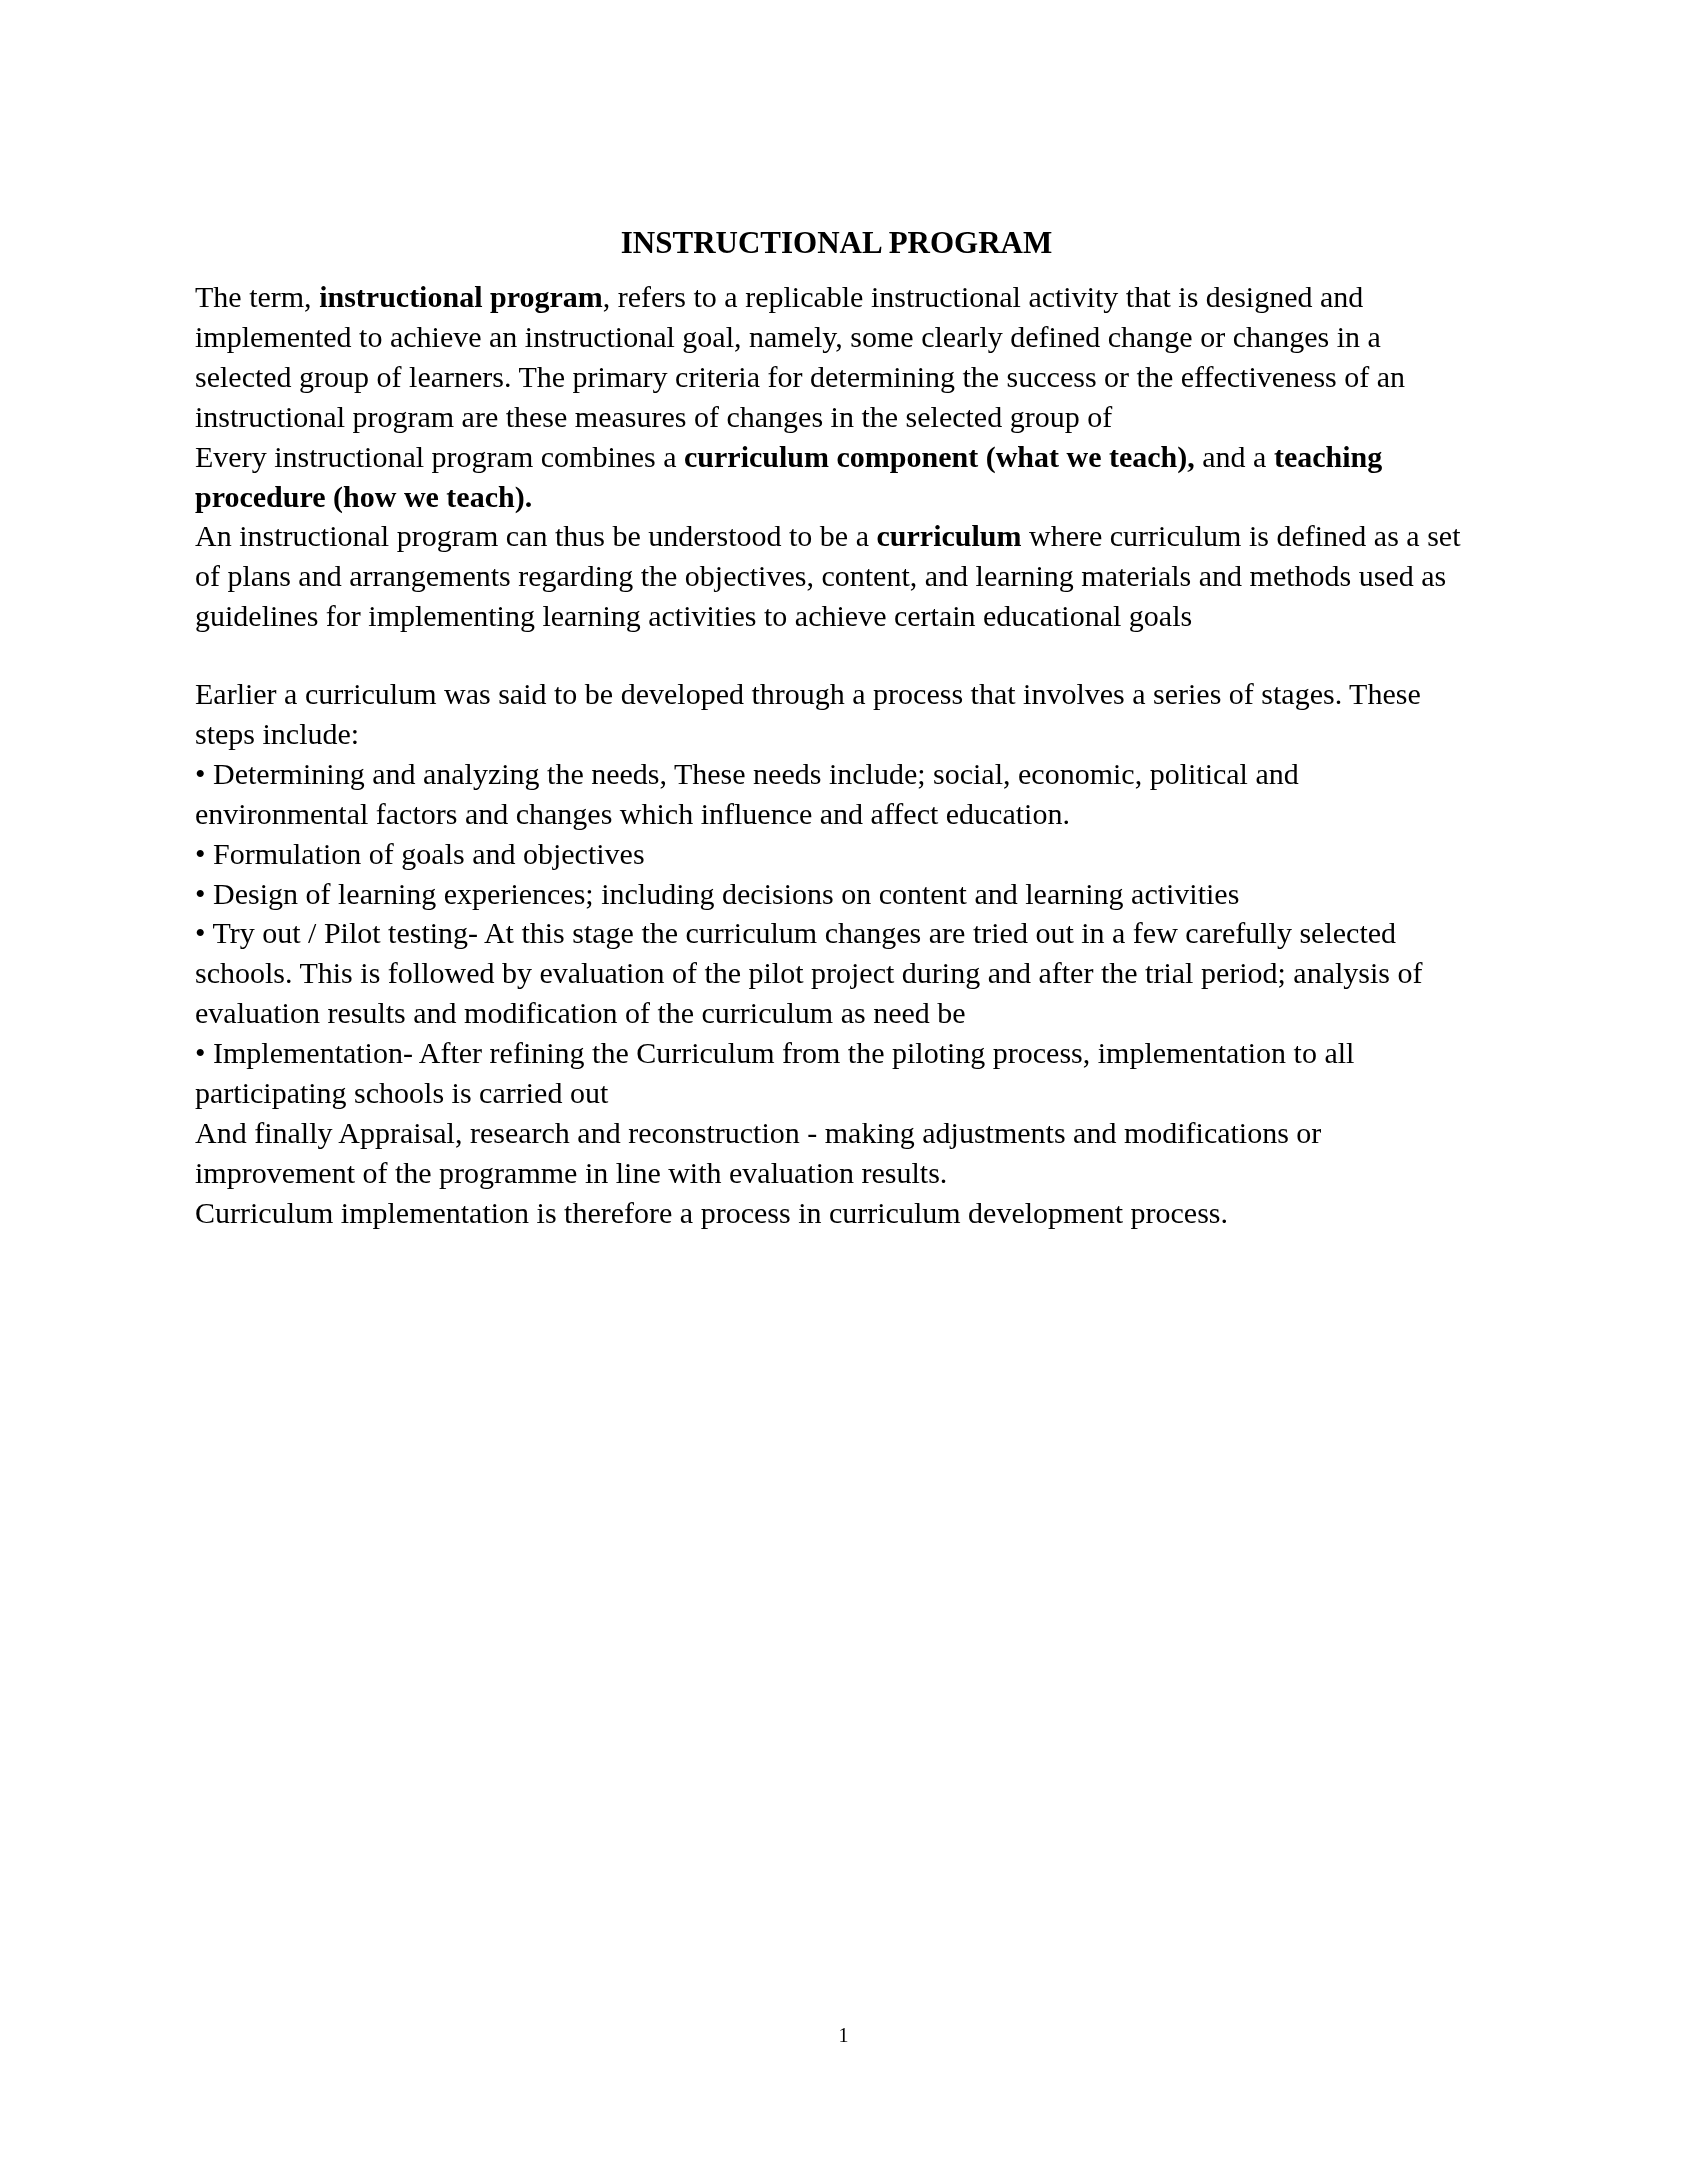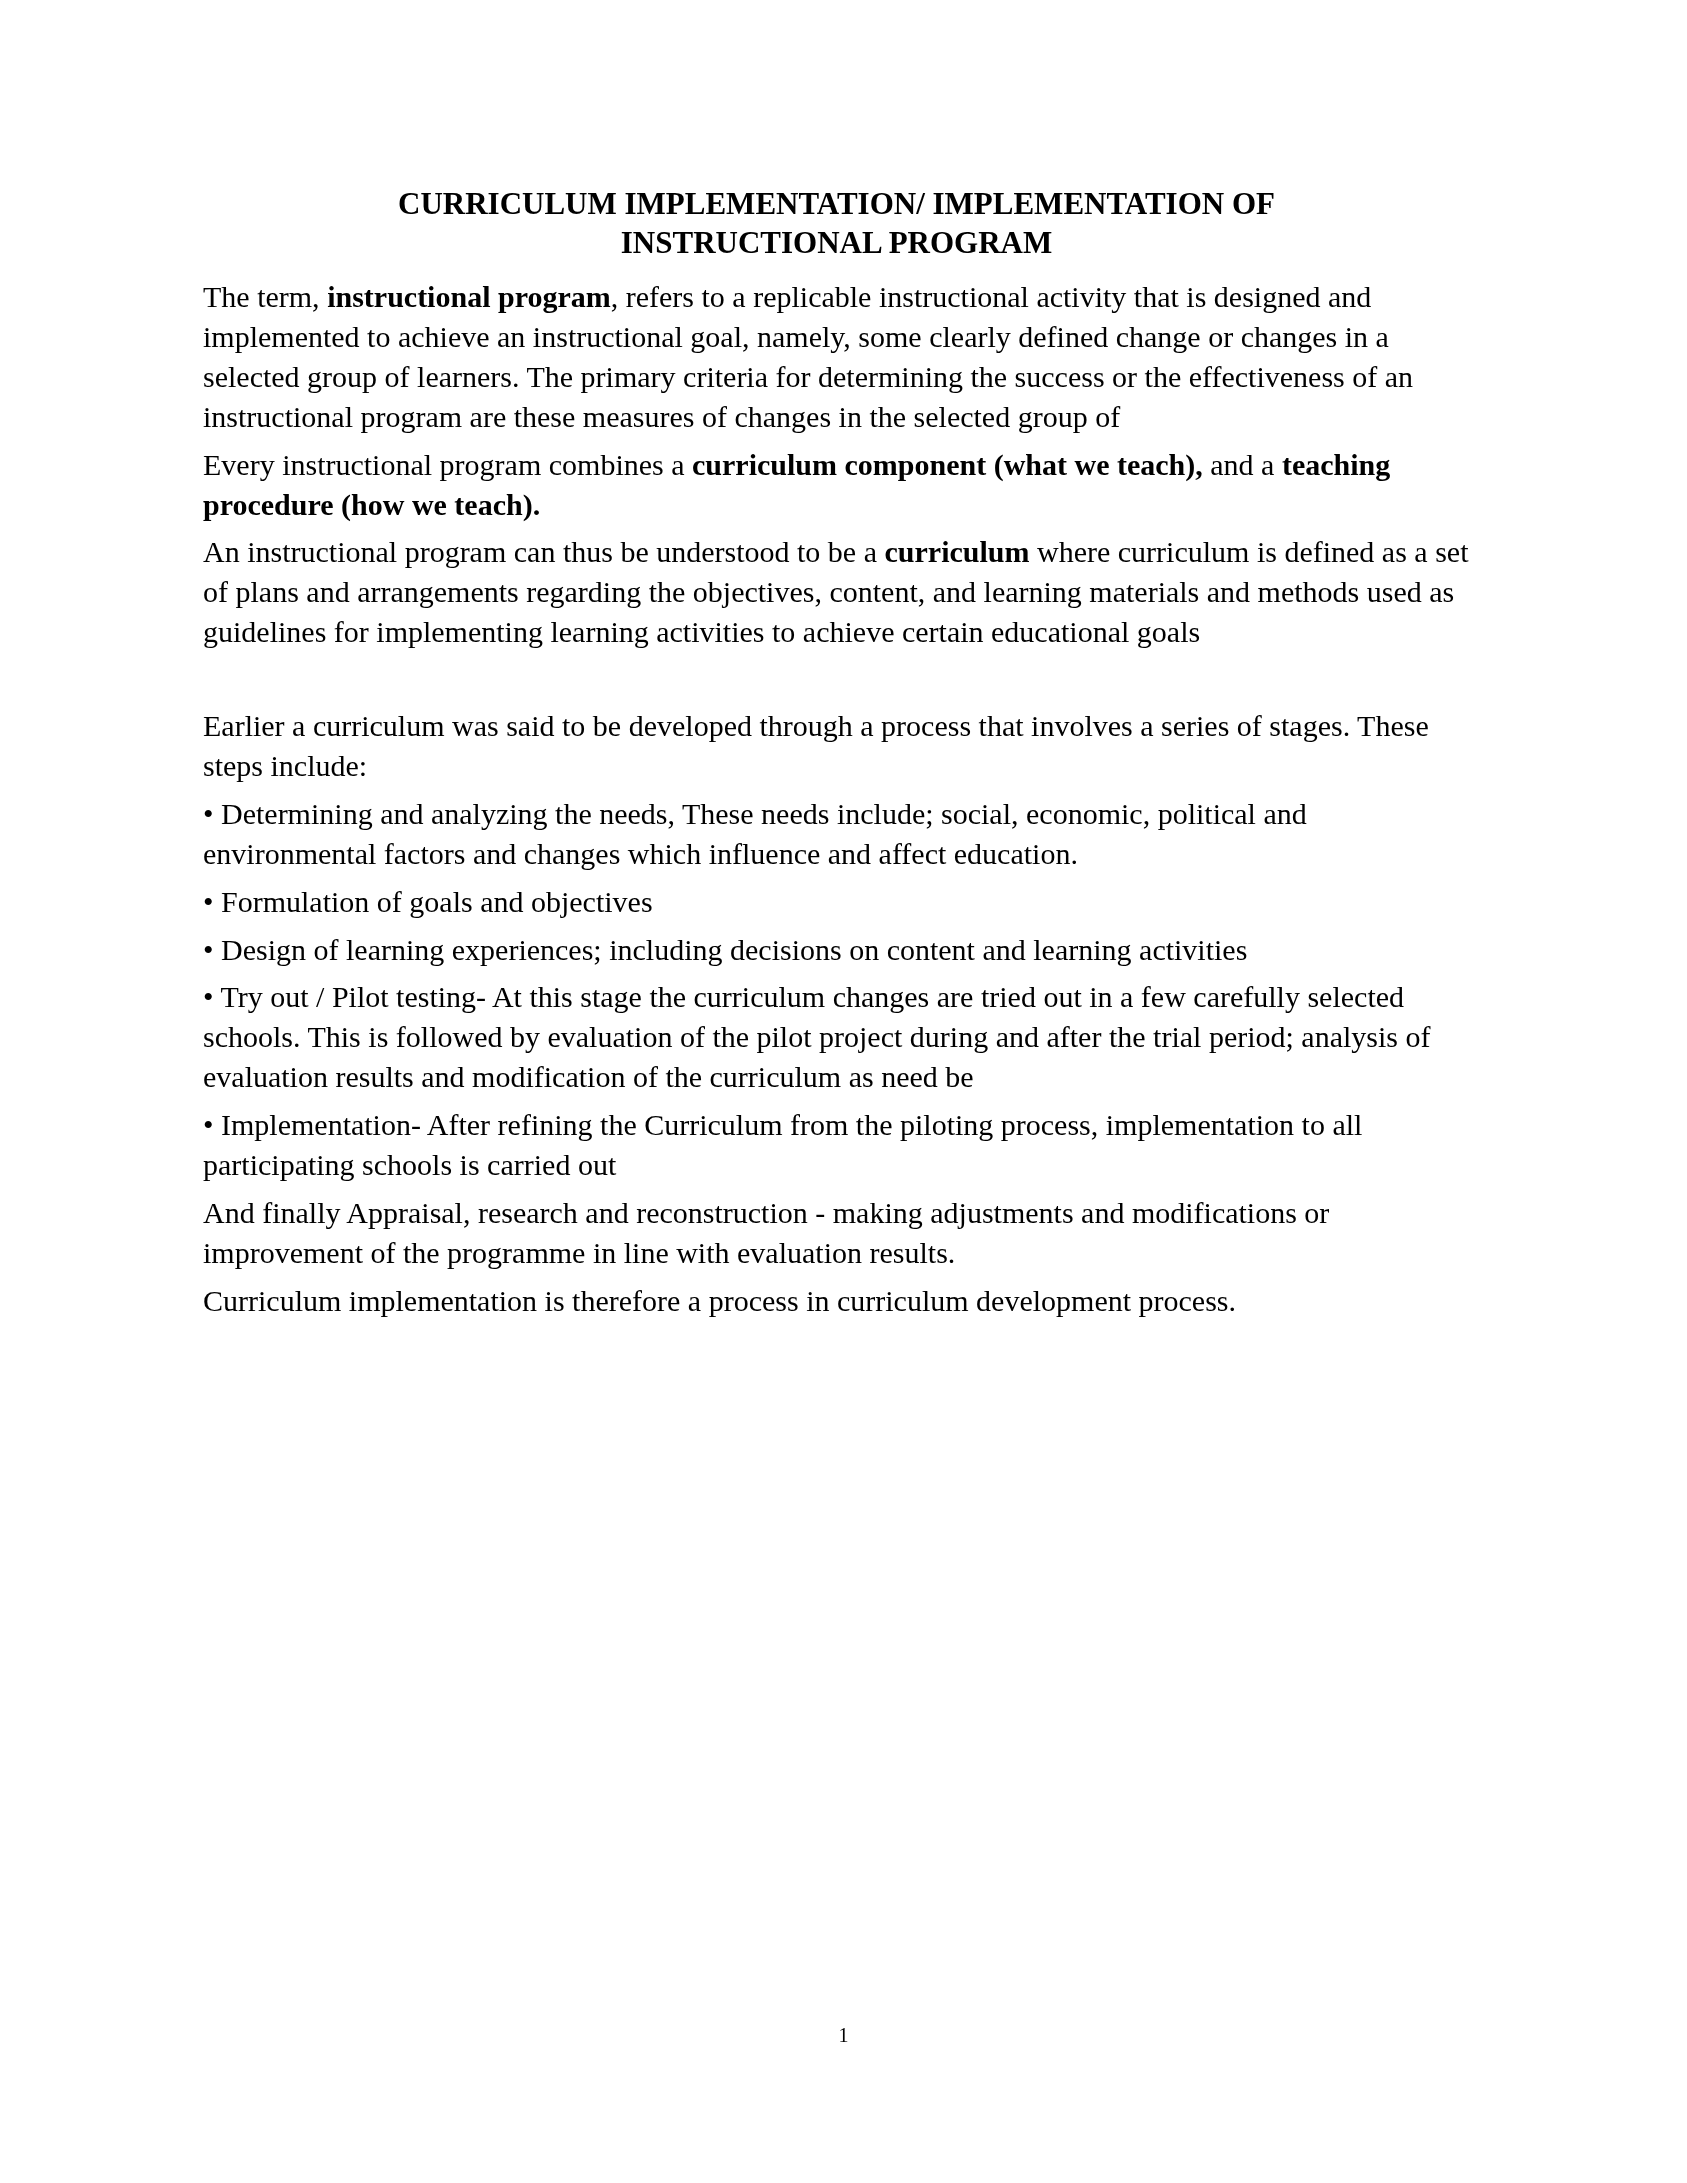--- a/index.html
+++ b/index.html
@@ -32,21 +32,21 @@
     text-align: center;
     font-weight: bold;
     font-size: 31px;
     line-height: 1.25;
     margin: 0 0 14.6px 0;
     padding: 0 33px;
   }
   .para {
     font-size: 30px;
     line-height: 1.33;
-    margin: 8px;
+    margin: 0;
     text-align: left;
   }
   .spacer {
     height: 38px;
   }
   b {
     font-weight: bold;
   }
   .page-number {
     position: absolute;
@@ -58,21 +58,21 @@
     font-family: "Liberation Serif", "DejaVu Serif", serif;
   }
 </style>
 </head>
 <body>
 
 <div class="page">
   <div class="content">
 
     <h1 class="doc-title">
-      <span>CURRICULUM IMPLEMENTATION/ IMPLEMENTATION OF</span><br>
+      <br>
       <span>INSTRUCTIONAL PROGRAM</span>
     </h1>
 
     <p class="para"><span>The term, </span><b>instructional program</b><span>, refers to a replicable instructional activity that is designed and implemented to achieve an instructional goal, namely, some clearly defined change or changes in a selected group of learners. The primary criteria for determining the success or the effectiveness of an instructional program are these measures of changes in the selected group of</span></p>
 
 
     <p class="para"><span>Every instructional program combines a </span><b>curriculum component (what we teach),</b><span> and a </span><b>teaching procedure (how we teach).</b></p>
 
     <p class="para"><span>An instructional program can thus be understood to be a </span><b>curriculum</b><span> where curriculum is defined as a set of plans and arrangements regarding the objectives, content, and learning materials and methods used as guidelines for implementing learning activities to achieve certain educational goals</span></p>
 

